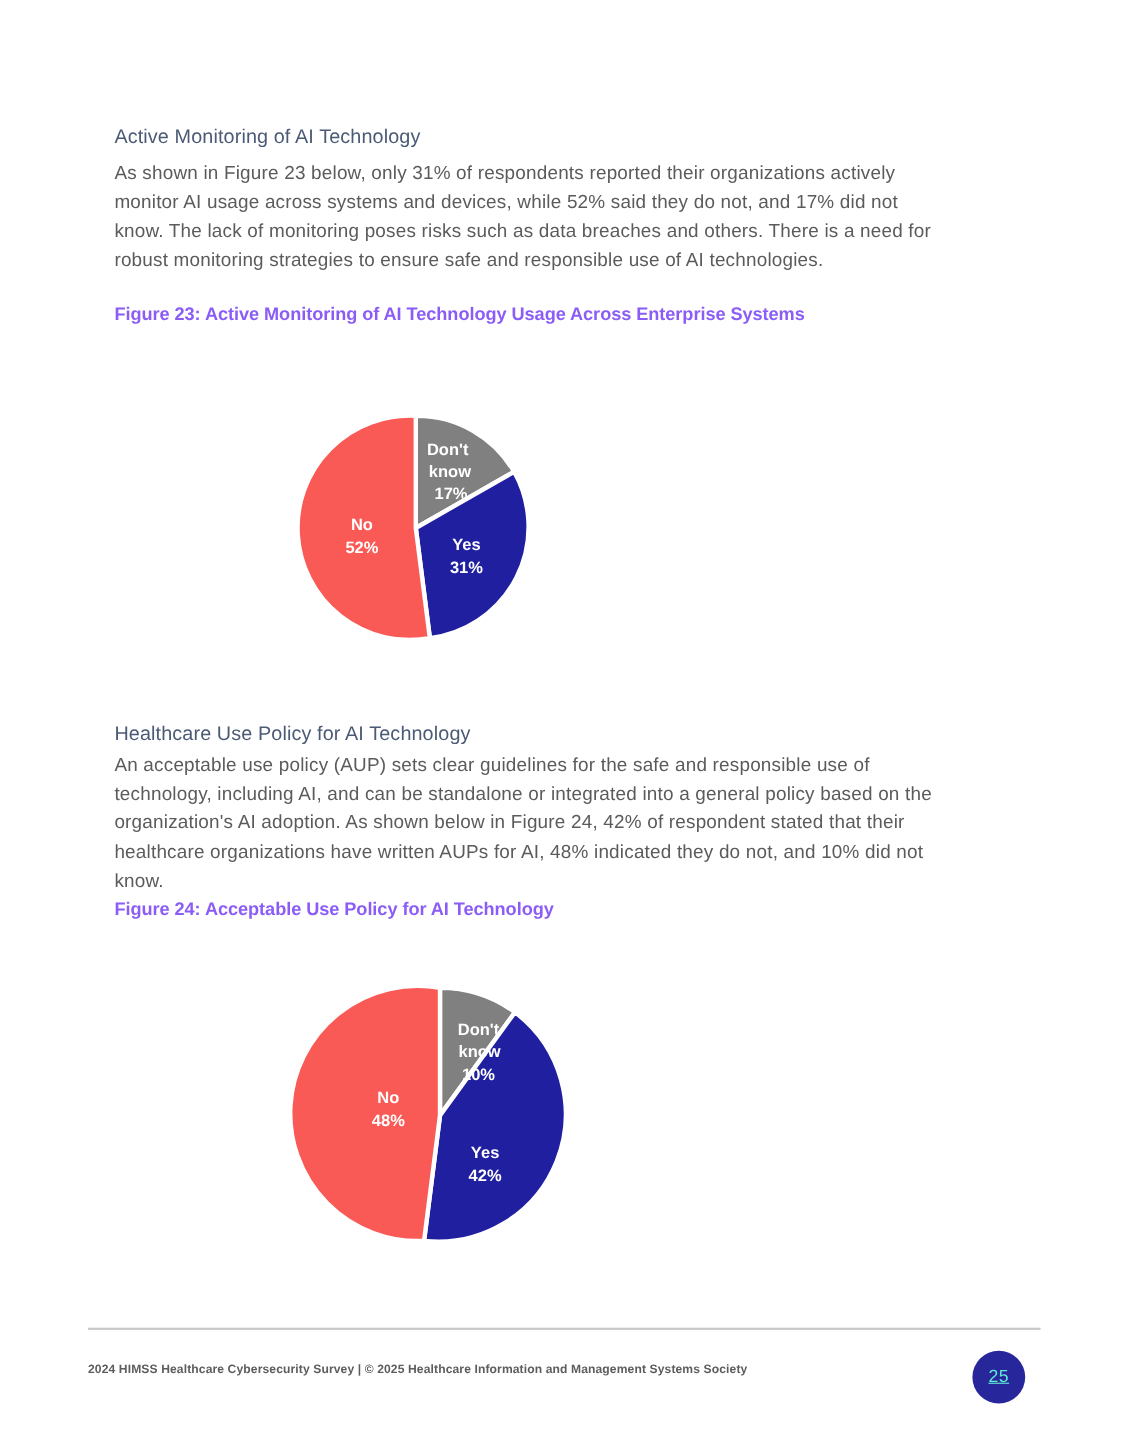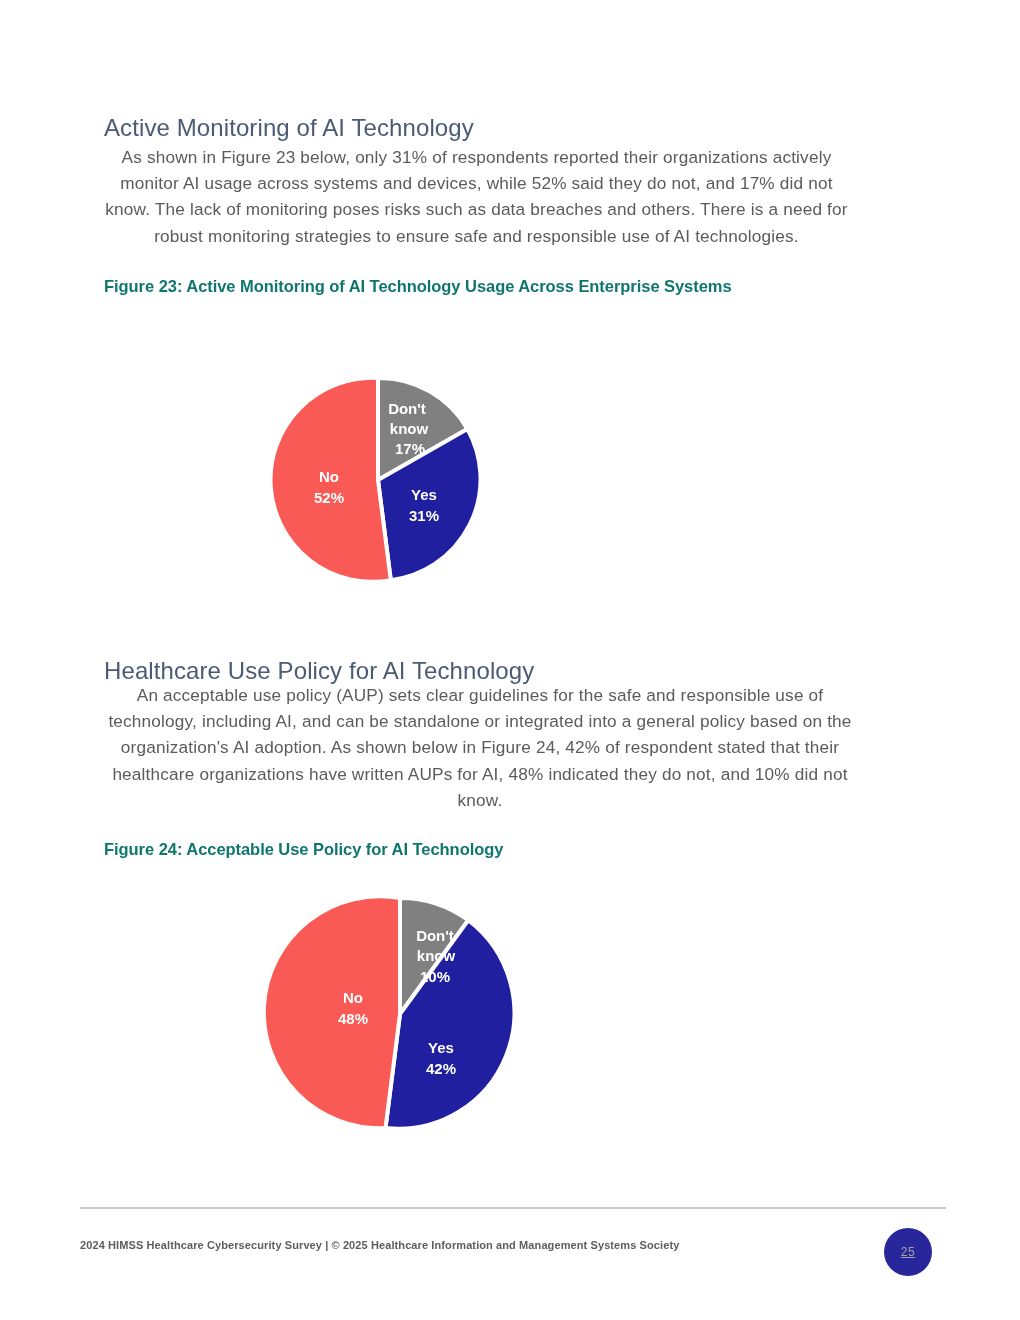--- a/index.html
+++ b/index.html
@@ -18,45 +18,45 @@
     position: absolute;
     inset: 0;
     background: #ffffff;
   }
 
   
   .section-heading {
     position: absolute;
     left: 104px;
     font-family: "Liberation Sans", sans-serif;
-    font-size: 24px;
+    font-size: 18px;
     font-weight: 400;
     color: #4b5a75;
     letter-spacing: 0.1px;
     white-space: nowrap;
   }
   .body-para {
     position: absolute;
     left: 104px;
     width: 745px;
     font-family: "Liberation Sans", sans-serif;
     font-size: 17.2px;
     line-height: 26.2px;
     color: #5b5b5b;
     font-weight: 400;
     letter-spacing: 0.18px;
-    text-align: center;
+    text-align: left;
   }
   .fig-caption {
     position: absolute;
     left: 104px;
     font-family: "Liberation Sans", sans-serif;
     font-size: 16.5px;
     font-weight: 700;
-    color: #0f766e;
+    color: #8b5cf6;
     letter-spacing: -0.05px;
     white-space: nowrap;
   }
 
   
   .pie-wrap { position: absolute; }
   .pie-svg { display: block; overflow: visible; }
   .slice-label {
     font-family: "Liberation Sans", sans-serif;
     font-weight: 700;
@@ -86,23 +86,23 @@
     white-space: nowrap;
   }
   .page-badge {
     position: absolute;
     left: 884px;
     top: 1228px;
     width: 48px;
     height: 48px;
     border-radius: 50%;
     background: #27279b;
-    color: #a3a3a3;
+    color: #5eead4;
     font-family: "Liberation Sans", sans-serif;
-    font-size: 12px;
+    font-size: 16px;
     font-weight: 400;
     display: flex;
     align-items: center;
     justify-content: center;
     letter-spacing: 0.5px;
     text-decoration: underline;
   }
 </style>
 </head>
 <body>
@@ -133,21 +133,21 @@
 
       <text class="slice-label" x="63" y="110" font-size="15">No</text>
       <text class="slice-label" x="63" y="131" font-size="15">52%</text>
     </svg>
   </div>
 
   <div class="section-heading" style="top:657px;">Healthcare Use Policy for AI Technology</div>
 
   <div class="body-para" style="top:682px; width:752px;">An acceptable use policy (AUP) sets clear guidelines for the safe and responsible use of technology, including AI, and can be standalone or integrated into a general policy based on the organization's AI adoption.  As shown below in Figure 24, 42% of respondent stated that their healthcare organizations have written AUPs for AI, 48% indicated they do not, and 10% did not know.</div>
 
-  <div class="fig-caption" style="top:818px;margin-top:22px;">Figure 24: Acceptable Use Policy for AI Technology</div>
+  <div class="fig-caption" style="top:818px;">Figure 24: Acceptable Use Policy for AI Technology</div>
 
   <div class="pie-wrap" style="left:283px; top:897px;">
     <svg class="pie-svg" width="238" height="238" viewBox="0 0 238 238">
 
       <path d="M 117 117 L 117 1 A 116 116 0 0 1 185.2 23.2 Z" fill="#808080" stroke="#ffffff" stroke-width="4"></path>
 
       <path d="M 117 117 L 185.2 23.2 A 116 116 0 0 1 102.5 231.1 Z" fill="#1f1fa0" stroke="#ffffff" stroke-width="4"></path>
 
       <path d="M 117 117 L 102.5 231.1 A 116 116 0 1 1 117 1 Z" fill="#fa5a55" stroke="#ffffff" stroke-width="4"></path>
 

